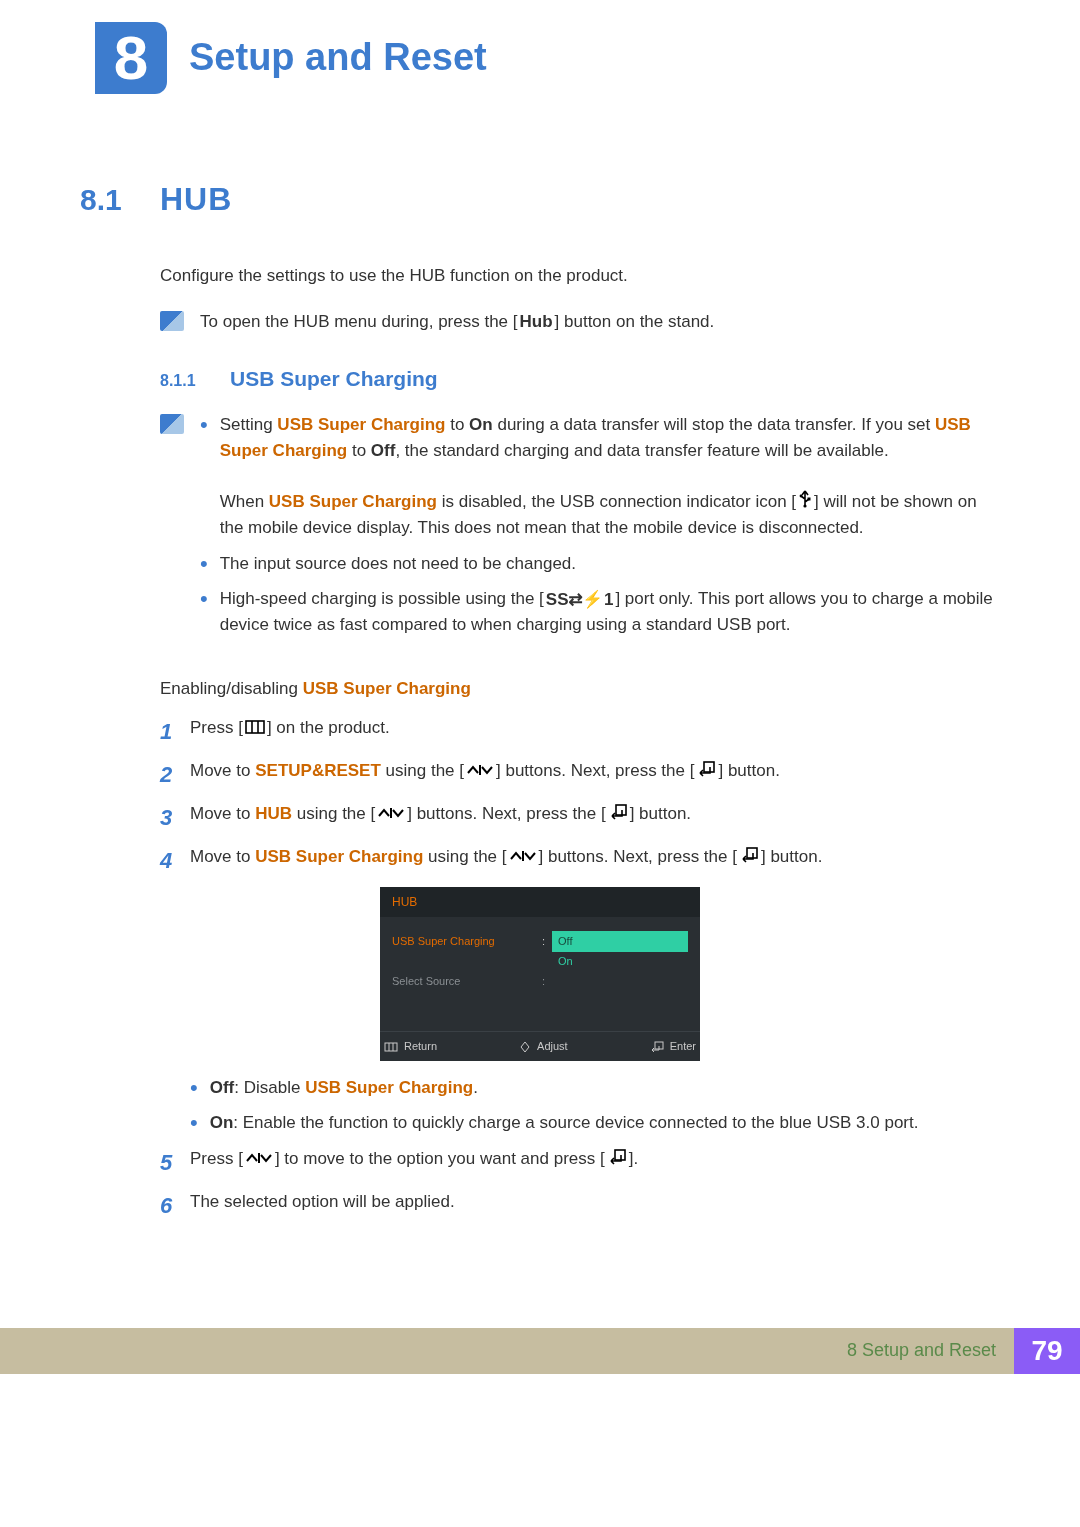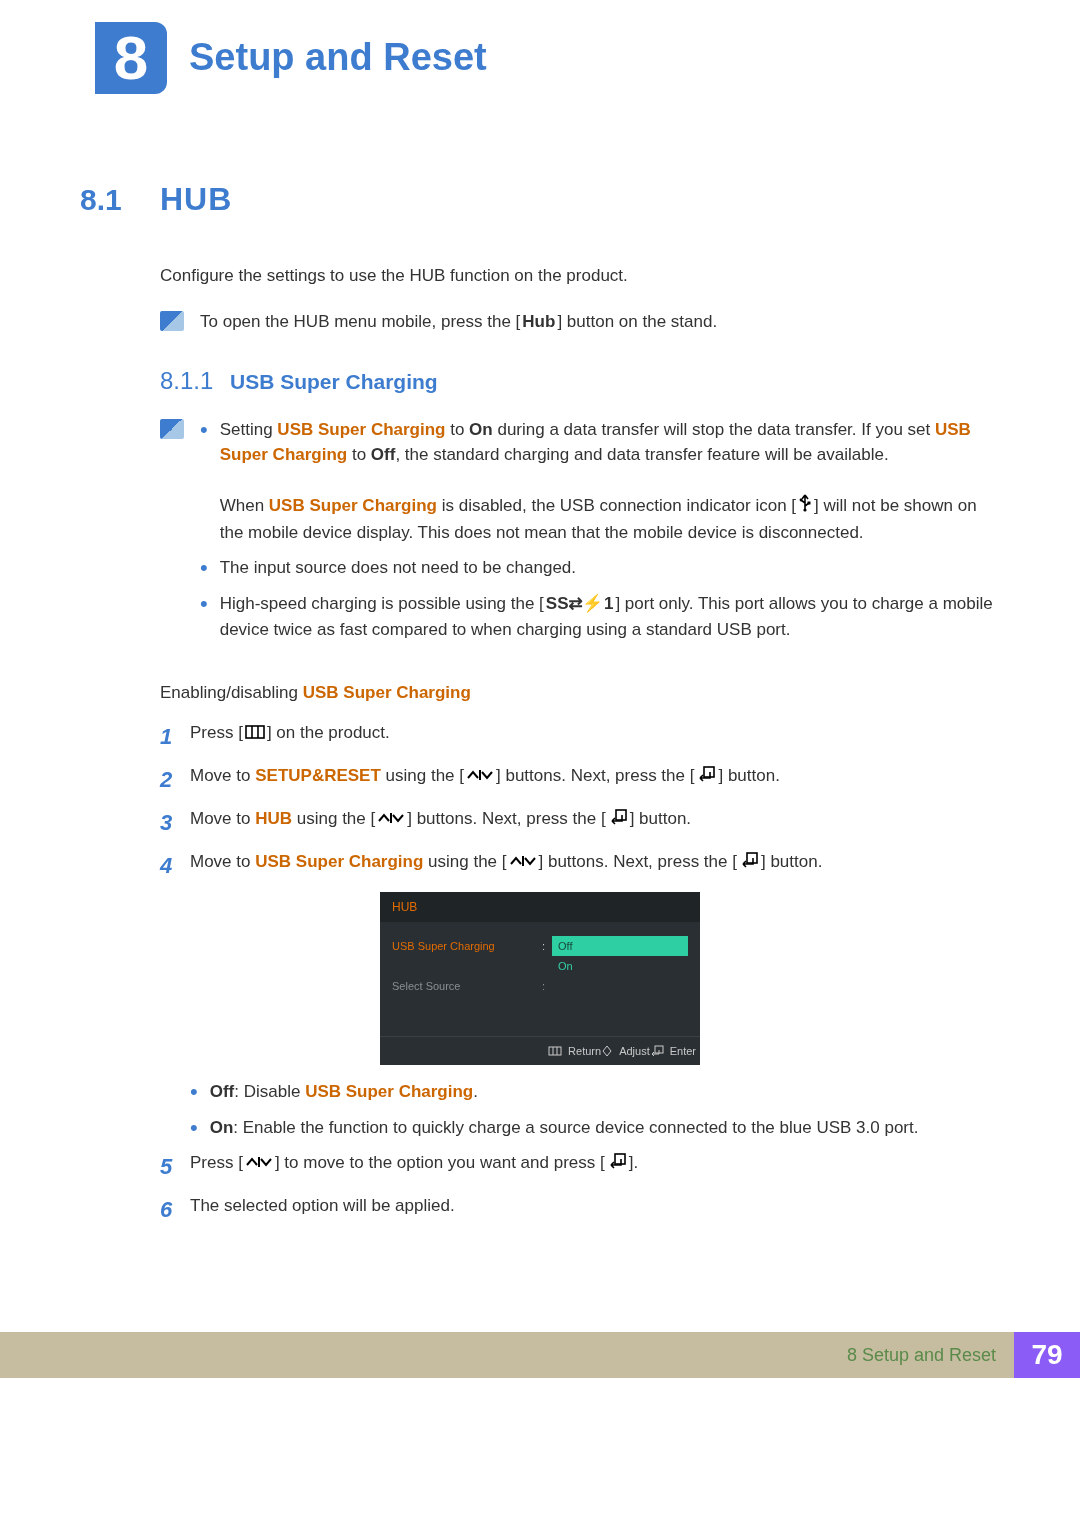--- a/index.html
+++ b/index.html
@@ -54,21 +54,21 @@
     flex-shrink: 0;
     margin-top: 2px;
     border-radius: 2px;
   }
   .inline-icon {
     display: inline-block;
     vertical-align: middle;
     margin: 0 2px;
   }
   .subsection-row { display: flex; align-items: baseline; margin: 10px 0 18px 80px; }
-  .subsection-num { color: #3d7cce; font-size: 24px; font-weight: normal; width: 70px; }
+  .subsection-num { color: #3d7cce; font-size: 16px; font-weight: bold; width: 70px; }
   .subsection-title { color: #3d7cce; font-size: 21px; font-weight: bold; }
   .para2 { margin: 0 0 20px 80px; }
   .em { color: #cc6600; font-weight: bold; }
   .note-body { flex: 1; }
   .bullet { display: flex; margin-bottom: 10px; }
   .bullet .dot { color: #3d7cce; font-size: 22px; line-height: 1; margin-right: 12px; margin-top: 2px; }
   .bullet .txt { flex: 1; }
   .enable-title { margin: 18px 0 14px 80px; }
   .step { display: flex; margin-left: 80px; margin-bottom: 10px; }
   .step .num { color: #3d7cce; font-size: 22px; font-style: italic; font-weight: bold; width: 30px; flex-shrink:0; }
@@ -90,21 +90,21 @@
   .osd-body { padding: 14px 12px 40px 12px; }
   .osd-row { display: flex; align-items: center; height: 20px; }
   .osd-lbl { width: 150px; }
   .osd-lbl.hl { color: #e26b00; }
   .osd-colon { width: 10px; }
   .osd-val { flex: 1; padding: 2px 6px; }
   .osd-val.sel { background: #2fcfa4; color: #184a3c; }
   .osd-val.opt { color: #2fcfa4; }
   .osd-footer {
     display: flex;
-    justify-content: flex-end;
+    justify-content: space-between;
     border-top: 1px solid #3a4045;
     padding: 6px 4px;
     font-size: 11px;
   }
   .osd-footer span { display: inline-flex; align-items: center; gap: 6px; color: #c9c9c9; }
   .sub-bullets { margin-left: 110px; margin-bottom: 10px; }
   .footer-bar {
     position: relative;
     height: 46px;
     margin-top: 56px;
@@ -149,21 +149,21 @@
   <div class="section-row">
     <div class="section-num">8.1</div>
     <div class="section-title">HUB</div>
   </div>
 
   <p class="para">Configure the settings to use the HUB function on the product.</p>
 
   <div class="note-row">
     <div class="note-icon"></div>
     <div class="note-body">
-      <span>To open the HUB menu mobile, press the [</span><span class="inline-icon bold">Hub</span><span>] button on the stand.</span>
+      <span>To open the HUB menu during, press the [</span><span class="inline-icon bold">Hub</span><span>] button on the stand.</span>
     </div>
   </div>
 
   <div class="subsection-row">
     <div class="subsection-num">8.1.1</div>
     <div class="subsection-title">USB Super Charging</div>
   </div>
 
 
   <div class="note-row">

